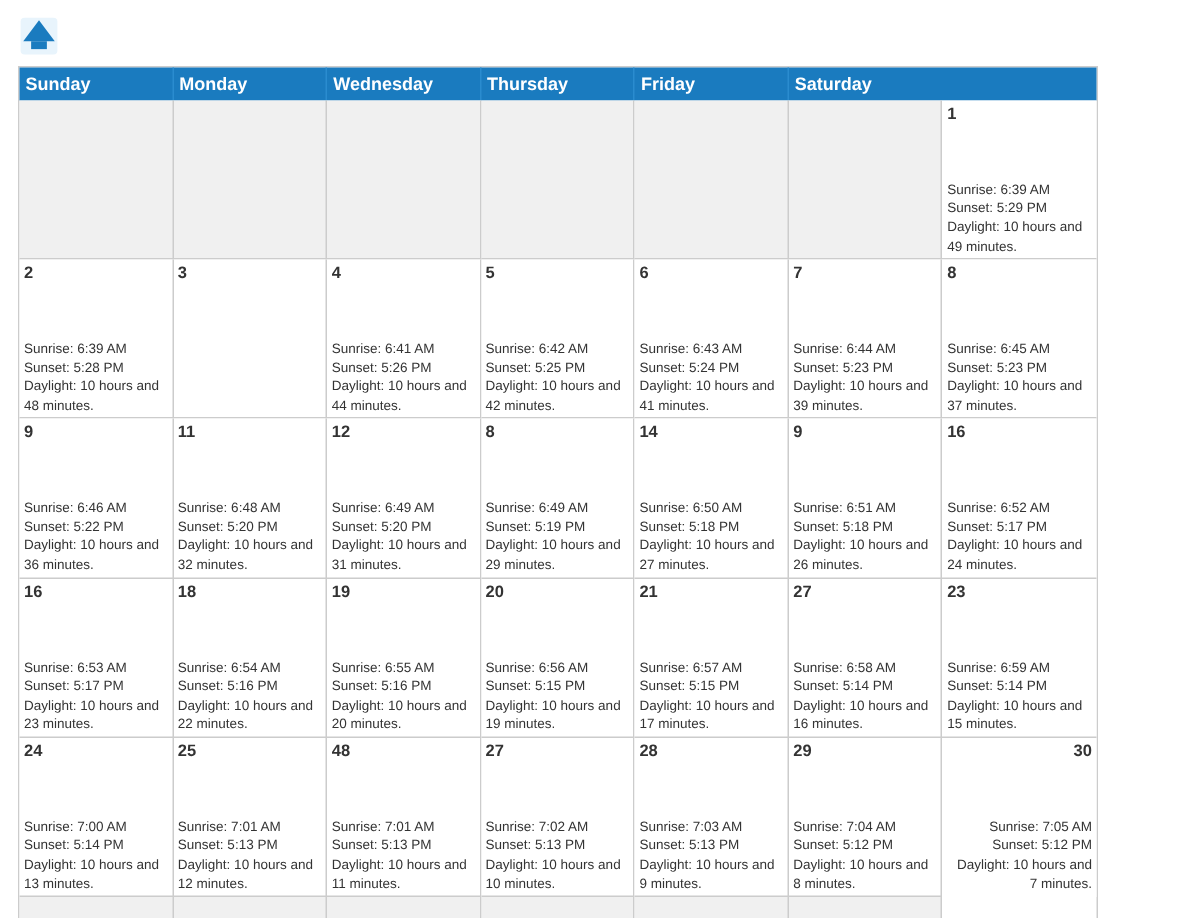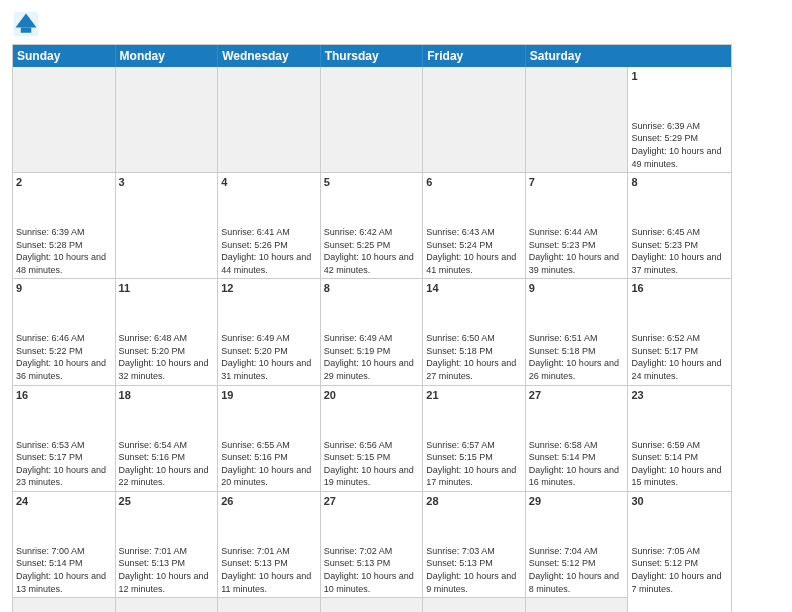--- a/index.html
+++ b/index.html
@@ -84,21 +84,21 @@
       padding: 2px 3px;
       vertical-align: top;
       background: #fff;
       min-height: 72px;
       font-size: 9.5px;
       color: #333;
       line-height: 1.35;
     }
     .cell:nth-child(7n) { border-right: none; }
     .cell.empty { background: #f0f0f0; }
-    .cell.last-row { border-bottom: none; }
+    .cell.last-row { border-bottom: none; text-align: right; }
     .cell-date {
       font-size: 11px;
       font-weight: bold;
       margin-bottom: 1px;
       display: block;
     }
     .cell-info {
       font-size: 9px;
       color: #333;
       line-height: 1.4;
@@ -231,21 +231,21 @@
         </div>
         <div class="cell">
           <span class="cell-date">24</span>
           <div class="cell-info">Sunrise: 7:00 AM<br>Sunset: 5:14 PM<br>Daylight: 10 hours and 13 minutes.</div>
         </div>
         <div class="cell">
           <span class="cell-date">25</span>
           <div class="cell-info">Sunrise: 7:01 AM<br>Sunset: 5:13 PM<br>Daylight: 10 hours and 12 minutes.</div>
         </div>
         <div class="cell">
-          <span class="cell-date">26</span>
+          <span class="cell-date">48</span>
           <div class="cell-info">Sunrise: 7:01 AM<br>Sunset: 5:13 PM<br>Daylight: 10 hours and 11 minutes.</div>
         </div>
         <div class="cell">
           <span class="cell-date">27</span>
           <div class="cell-info">Sunrise: 7:02 AM<br>Sunset: 5:13 PM<br>Daylight: 10 hours and 10 minutes.</div>
         </div>
         <div class="cell">
           <span class="cell-date">28</span>
           <div class="cell-info">Sunrise: 7:03 AM<br>Sunset: 5:13 PM<br>Daylight: 10 hours and 9 minutes.</div>
         </div>

